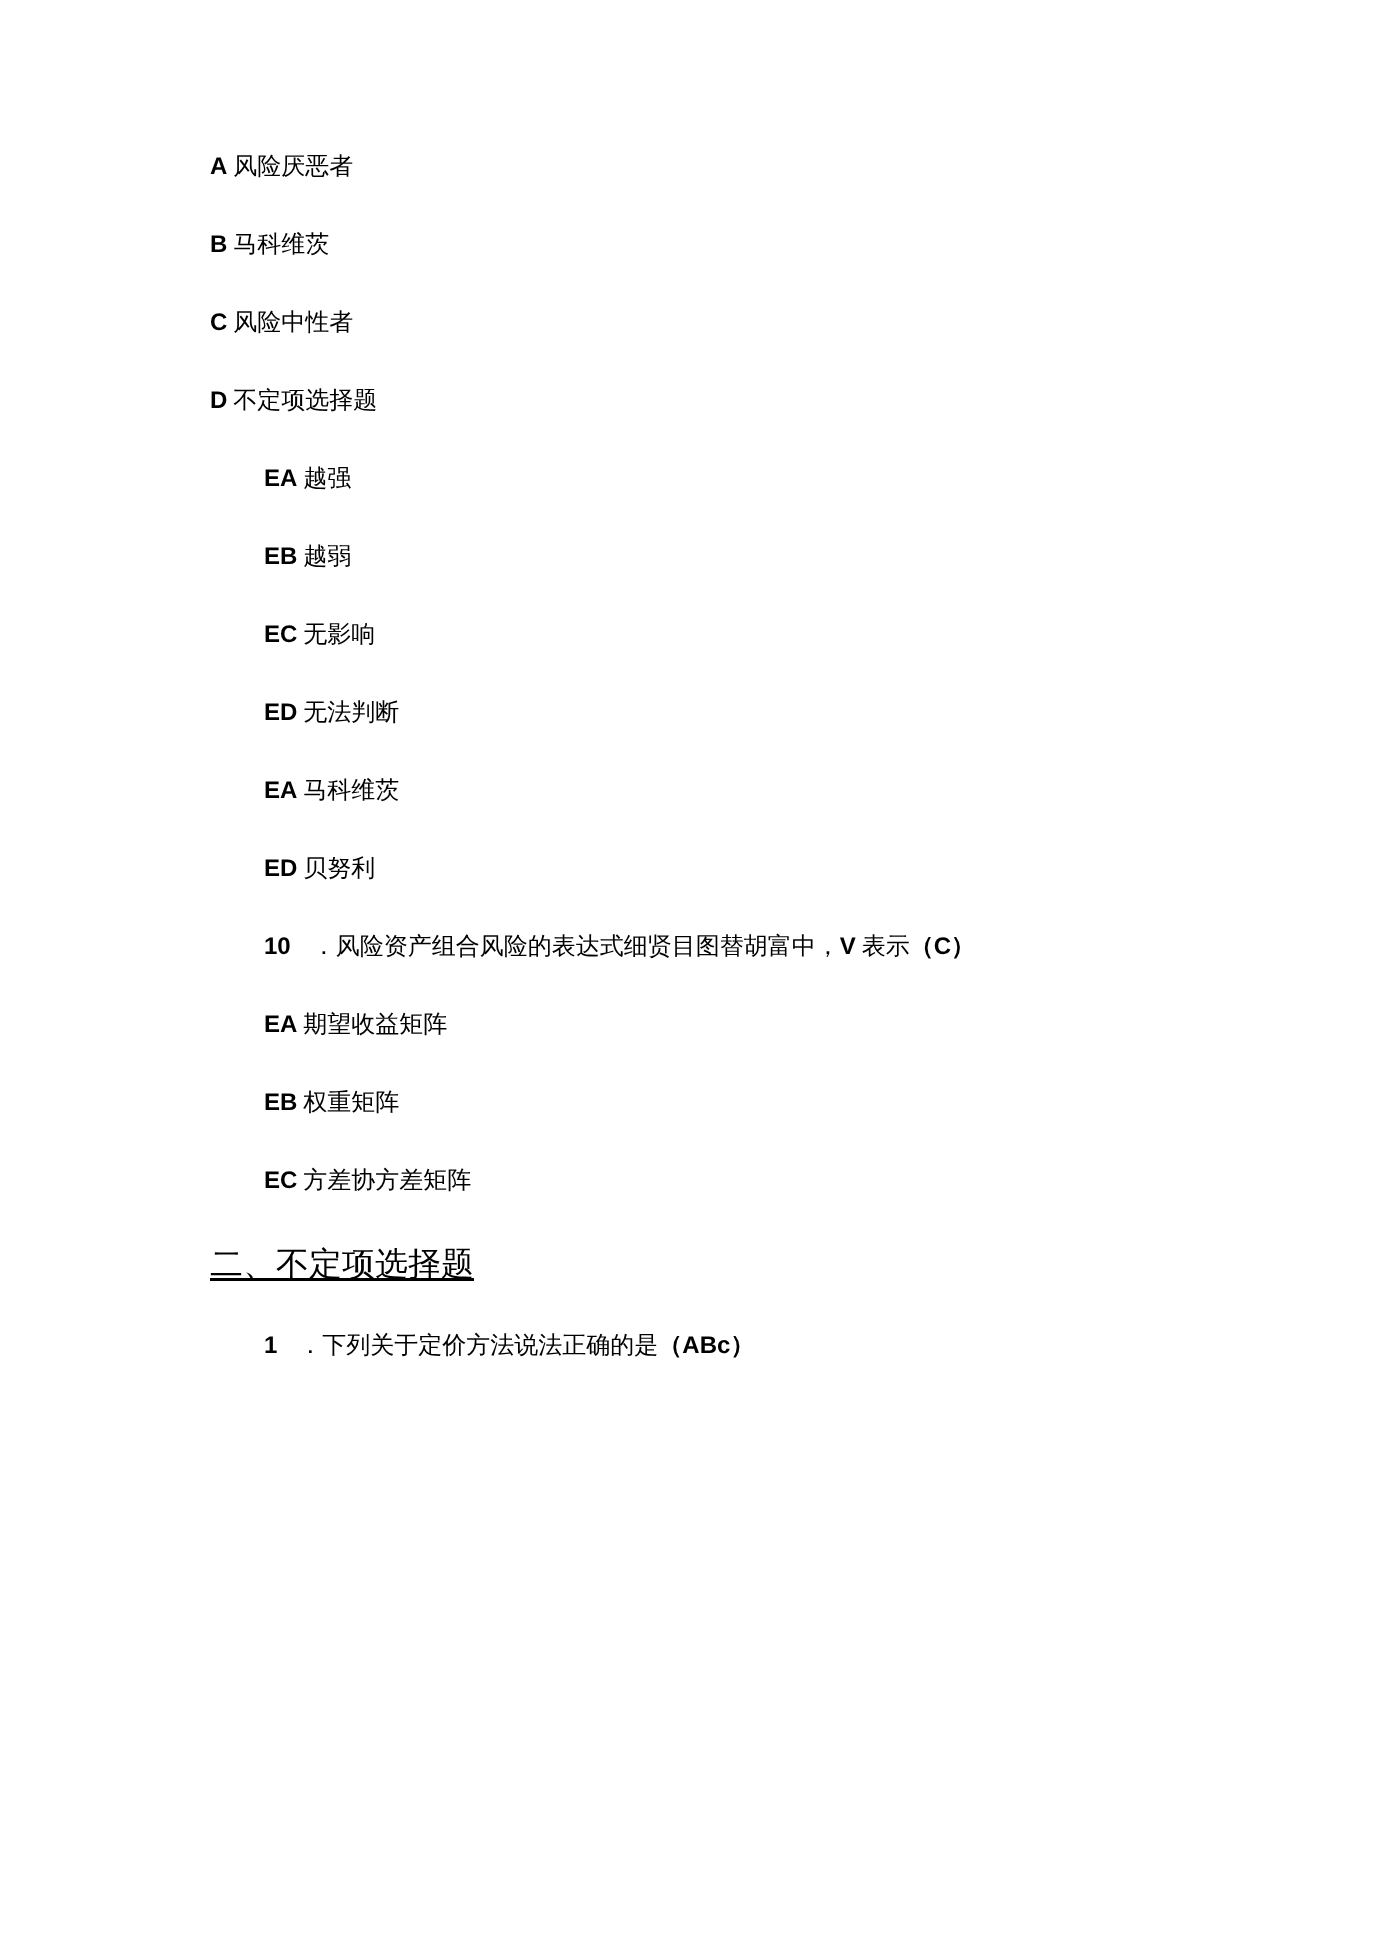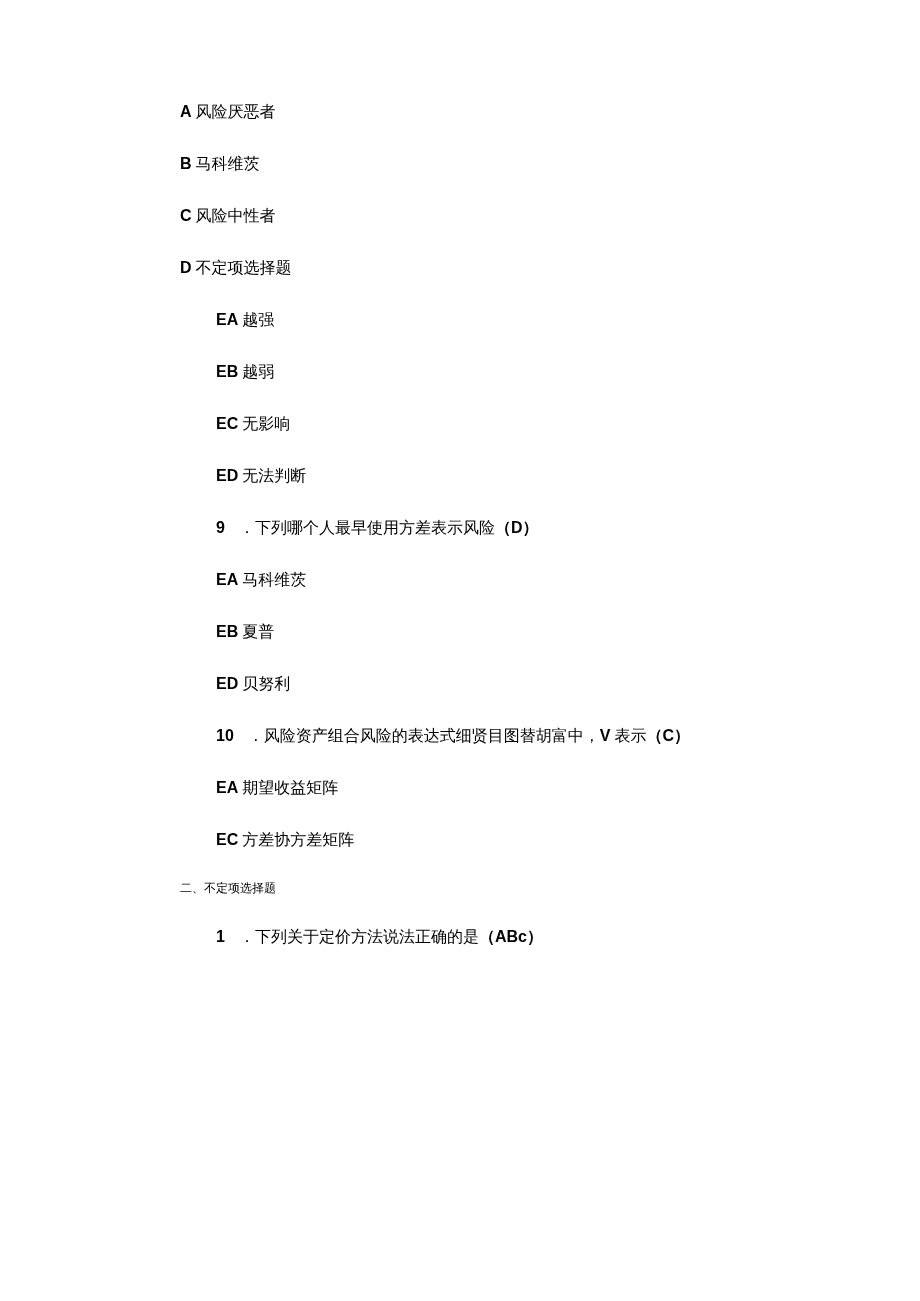--- a/index.html
+++ b/index.html
@@ -8,41 +8,41 @@
     background: #ffffff;
     font-family: "SimSun", "宋体", serif;
     color: #000000;
   }
   .page {
     width: 790px;
     min-height: 1301px;
     padding: 100px 76px 80px 140px;
     box-sizing: border-box;
     position: relative;
-    margin-left: 40px;
   }
   .line {
     font-size: 16px;
     line-height: 1.5;
     margin-bottom: 28px;
   }
   .indent-1 {
     padding-left: 36px;
   }
   .bold-latin {
     font-weight: bold;
     font-family: Arial, "Helvetica Neue", sans-serif;
   }
   .mixed .bold-latin {
     display: inline;
   }
   .section-heading {
-    font-size: 12px;
+    font-size: 22px;
     margin-top: 12px;
     margin-bottom: 28px;
+    text-decoration: underline;
   }
   .answer-inline {
     font-weight: bold;
     font-family: Arial, sans-serif;
   }
   .num-space {
     display: inline-block;
     width: 14px;
   }
 </style>
@@ -71,37 +71,34 @@
     <span class="bold-latin">EB</span><span> 越弱</span>
   </div>
   <div class="line indent-1 mixed">
     <span class="bold-latin">EC</span><span> 无影响</span>
   </div>
   <div class="line indent-1 mixed">
     <span class="bold-latin">ED</span><span> 无法判断</span>
   </div>
 
   <div class="line indent-1 mixed">
-    <span class="bold-latin">9</span><span class="num-space"></span><span>．</span><span>下列哪个人最早使用方差表示风险</span><span class="bold-latin">（</span><span class="answer-inline">D</span><span class="bold-latin">）</span>
-  </div>
-  <div class="line indent-1 mixed">
     <span class="bold-latin">EA</span><span> 马科维茨</span>
-  </div>
-  <div class="line indent-1 mixed">
-    <span class="bold-latin">EB</span><span> 夏普</span>
   </div>
   <div class="line indent-1 mixed">
     <span class="bold-latin">ED</span><span> 贝努利</span>
   </div>
 
   <div class="line indent-1 mixed">
     <span class="bold-latin">10</span><span class="num-space"></span><span>．</span><span>风险资产组合风险的表达式细贤目图替胡富中，</span><span class="bold-latin">V</span><span> 表示</span><span class="bold-latin">（</span><span class="answer-inline">C</span><span class="bold-latin">）</span>
   </div>
   <div class="line indent-1 mixed">
     <span class="bold-latin">EA</span><span> 期望收益矩阵</span>
+  </div>
+  <div class="line indent-1 mixed">
+    <span class="bold-latin">EB</span><span> 权重矩阵</span>
   </div>
   <div class="line indent-1 mixed">
     <span class="bold-latin">EC</span><span> 方差协方差矩阵</span>
   </div>
 
   <div class="section-heading">二、不定项选择题</div>
 
   <div class="line indent-1 mixed">
     <span class="bold-latin">1</span><span class="num-space"></span><span>．</span><span>下列关于定价方法说法正确的是</span><span class="bold-latin">（</span><span class="answer-inline">ABc</span><span class="bold-latin">）</span>
   </div>

